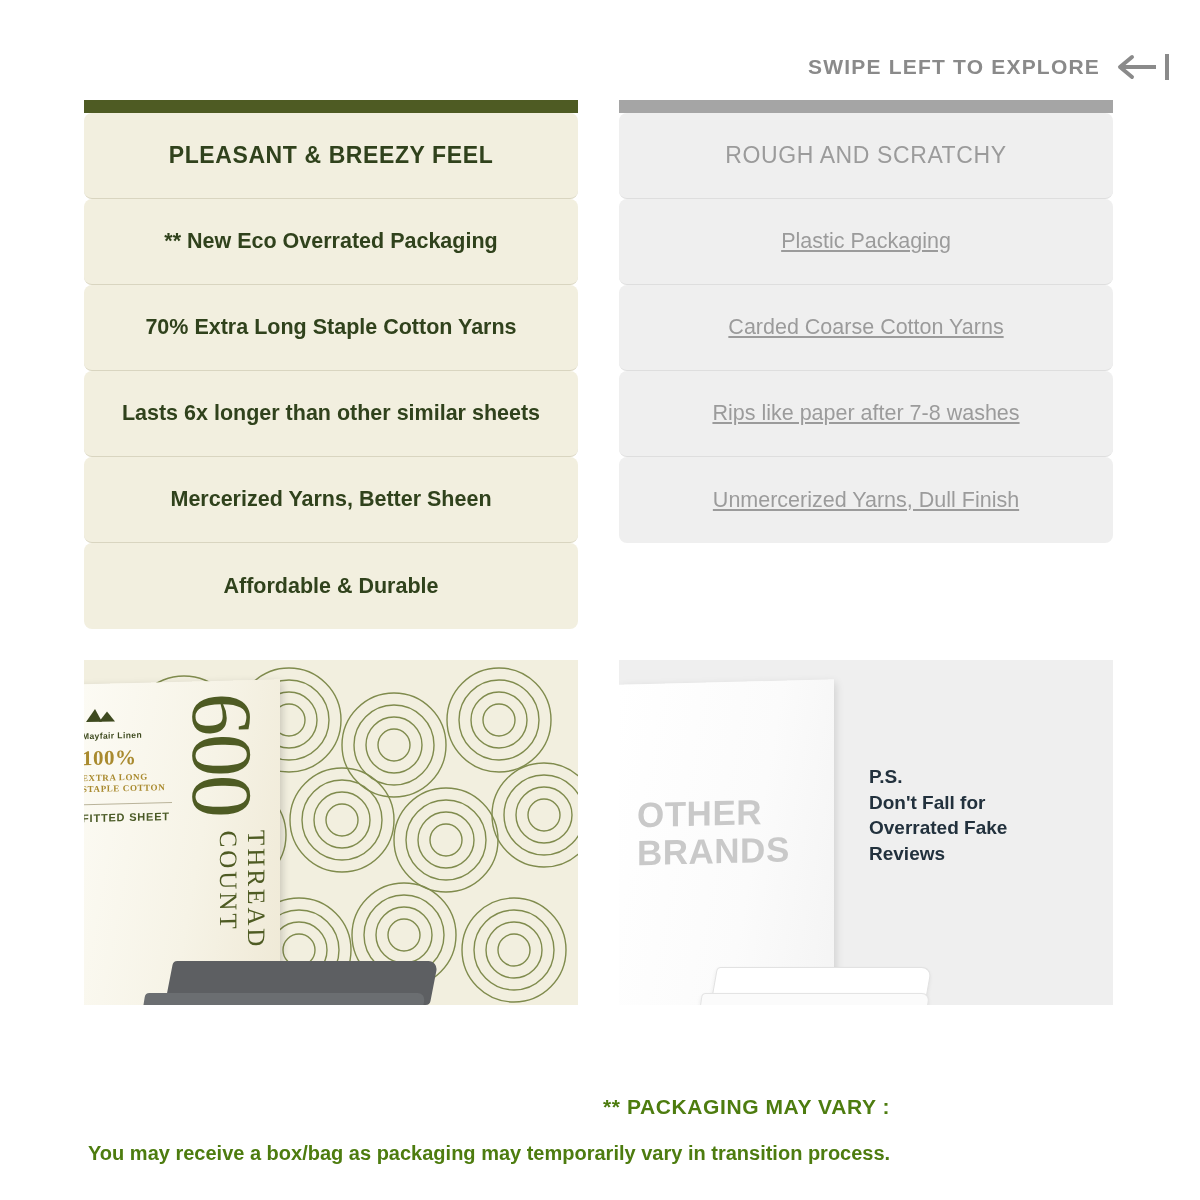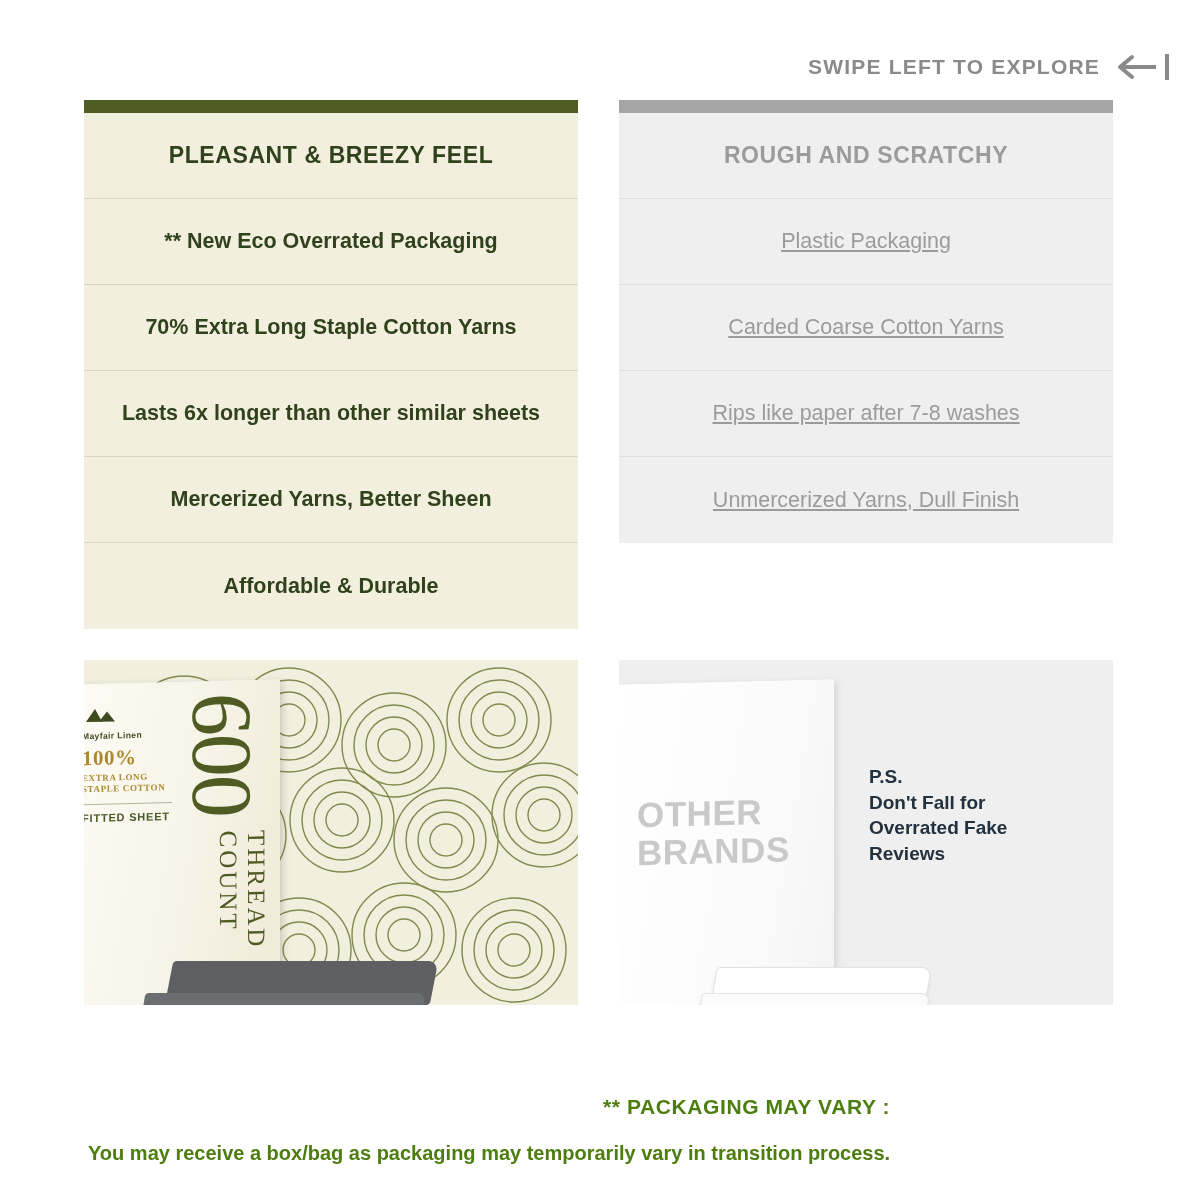--- a/index.html
+++ b/index.html
@@ -47,41 +47,42 @@
   .col-right .col-top-bar { background: #a5a5a5; }
 
   .row {
     width: 100%;
     height: 86px;
     display: flex;
     align-items: center;
     justify-content: center;
     text-align: center;
     padding: 0 18px;
+    border-radius: 8px;
   }
   .col-left .row {
     background: #f2efdf;
     border-bottom: 1px solid #d9d5c0;
     color: #30421c;
   }
   .col-right .row {
     background: #efefef;
     border-bottom: 1px solid #dedede;
     color: #9b9b9b;
   }
   .col-left .row:last-child, .col-right .row:last-child { border-bottom: none; }
 
   .row-head {
     font-size: 23px;
     font-weight: bold;
     letter-spacing: 0.6px;
   }
   .row-text { font-size: 21.5px; font-weight: bold; }
   .col-right .row-text { font-weight: normal; font-size: 21.5px; text-decoration: underline; }
-  .col-right .row-head { font-weight: bold; }
+  .col-right .row-head { font-weight: normal; }
 
   
   .panel {
     position: absolute;
     width: 494px;
   }
   .panel-left {
     left: 84px; top: 660px; height: 345px;
     background: #f2efdf;
     overflow: hidden;

